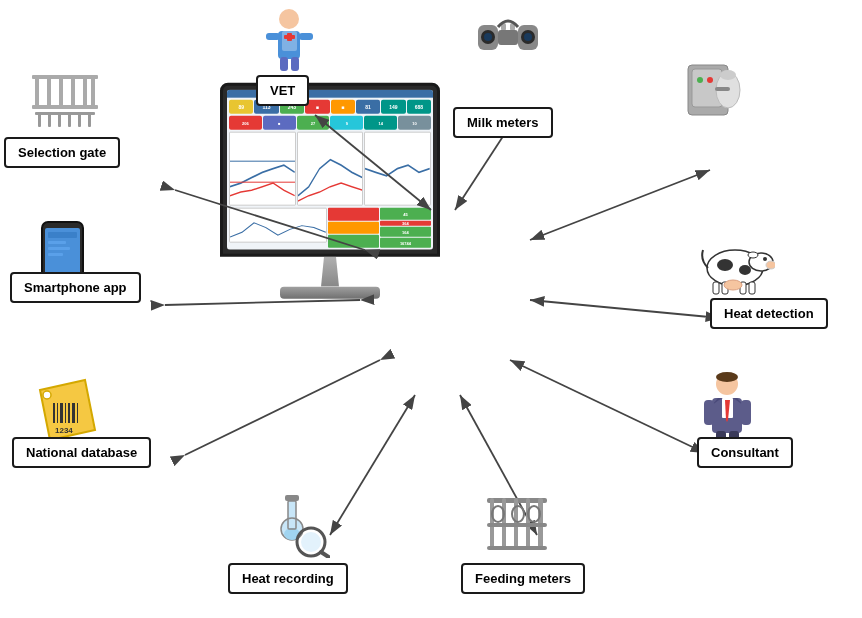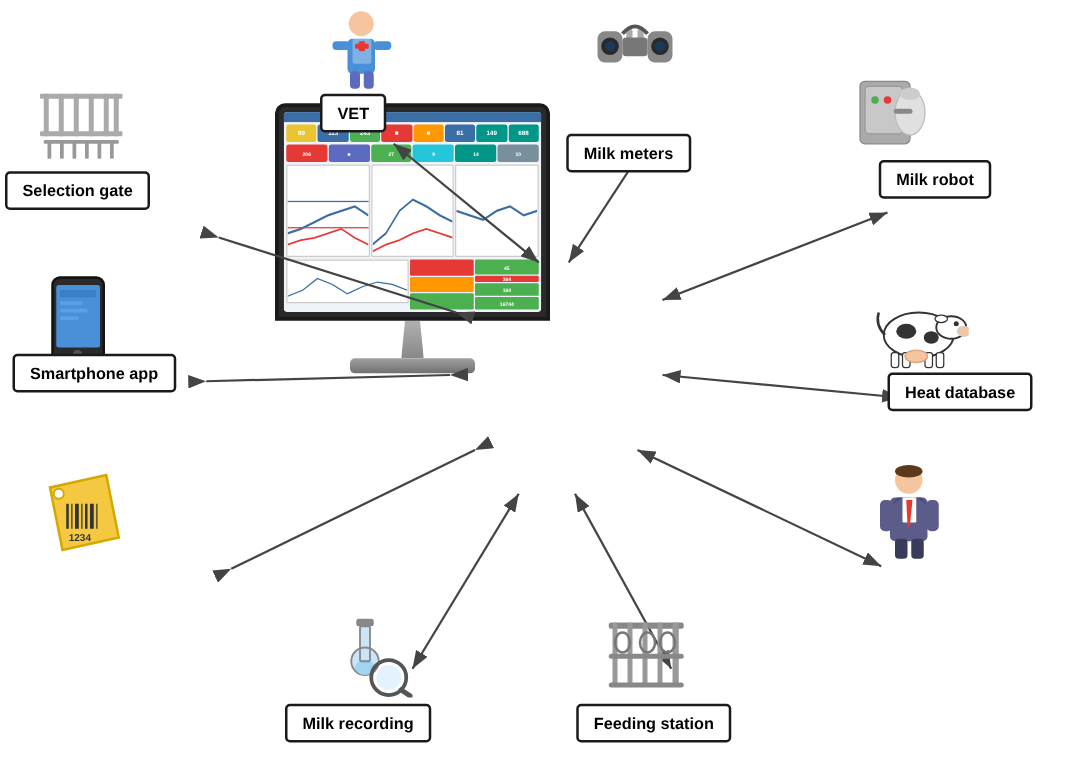--- a/index.html
+++ b/index.html
@@ -459,39 +459,42 @@
   </div>
 
   <div class="label-box" style="top:75px;left:256px;">
     <span>VET</span>
   </div>
 
   <div class="label-box" style="top:75px;left:453px;margin-top:32px;">
     <span>Milk meters</span>
   </div>
 
-  <div class="label-box" style="top:128px;left:703px;">
-    <span>Milk robot</span>
-  </div>
 
   <div class="label-box" style="top:137px;left:4px;">
     <span>Selection gate</span>
   </div>
 
-  <div class="label-box" style="top:283px;left:10px;">
+  <div class="label-box" style="top:272px;left:10px;">
     <span>Smartphone app</span>
   </div>
 
+  <div class="label-box" style="top:437px;left:12px;">
+    <span>National database</span>
+  </div>
 
   <div class="label-box" style="top:298px;left:710px;">
-    <span>Heat database</span>
-  </div>
-
+    <span>Heat detection</span>
+  </div>
+
+  <div class="label-box" style="top:437px;left:697px;">
+    <span>Consultant</span>
+  </div>
 
   <div class="label-box" style="top:563px;left:228px;">
-    <span>Milk recording</span>
+    <span>Heat recording</span>
   </div>
 
   <div class="label-box" style="top:563px;left:461px;">
-    <span>Feeding station</span>
+    <span>Feeding meters</span>
   </div>
 
 </div>
 
 </body></html>

